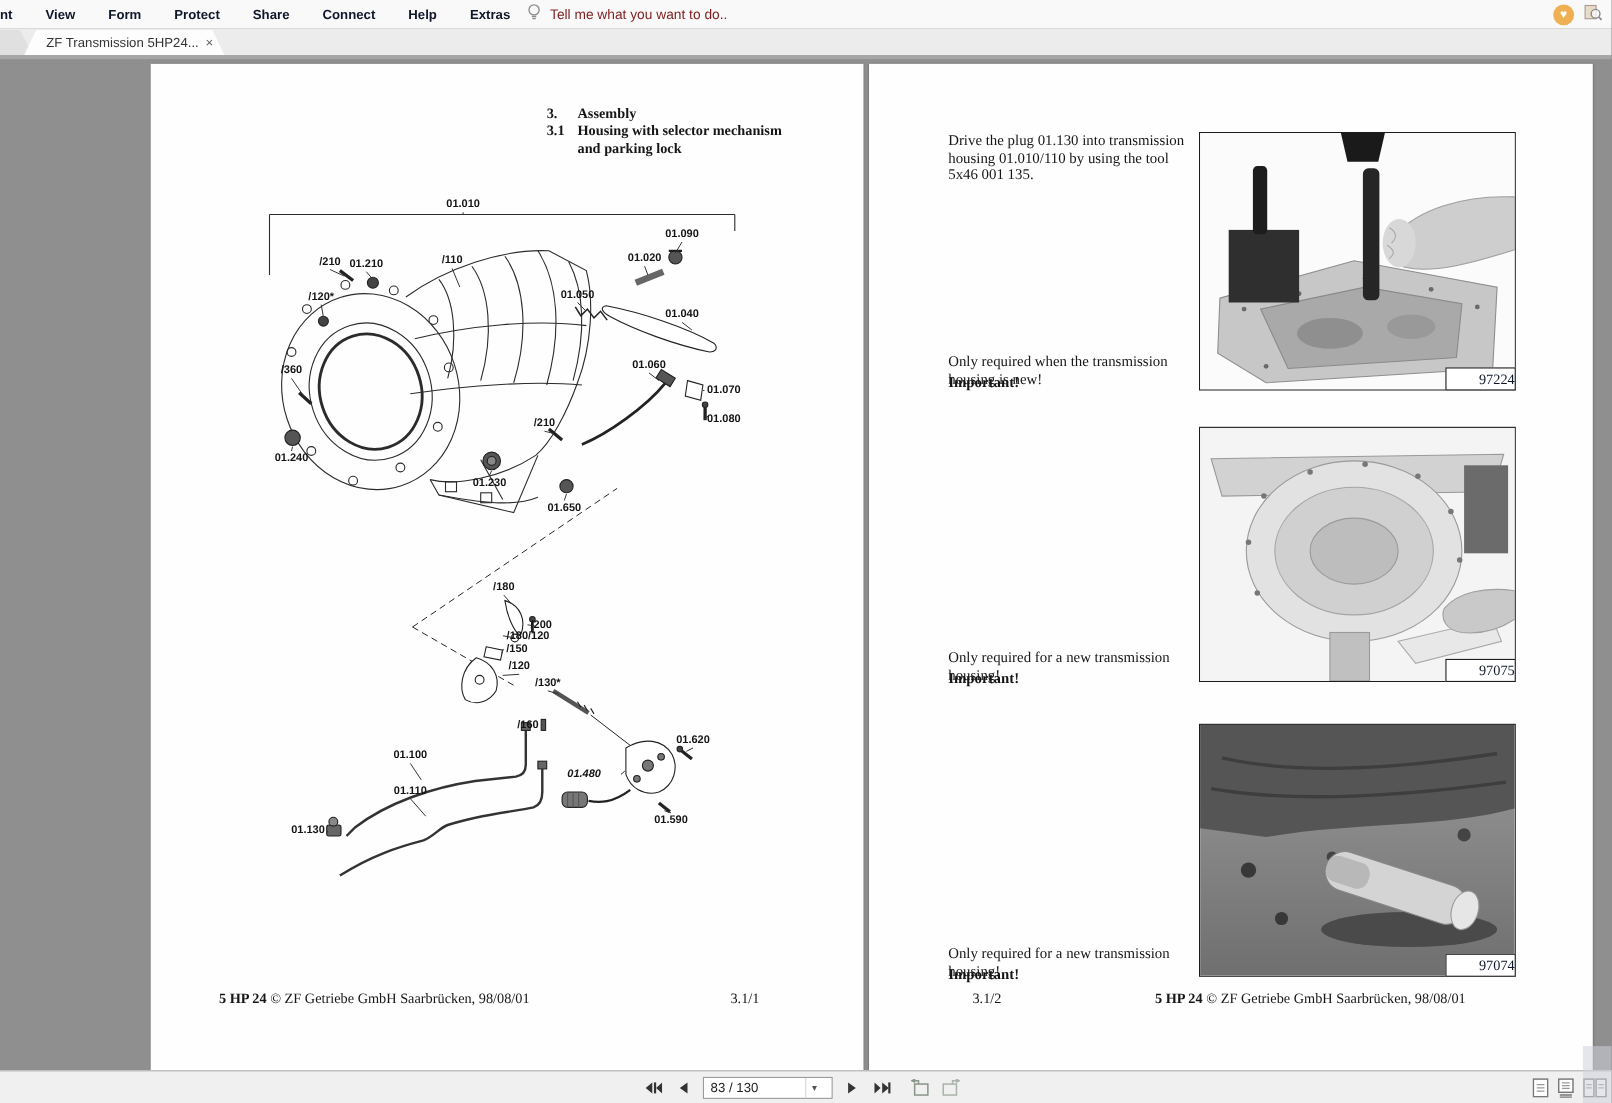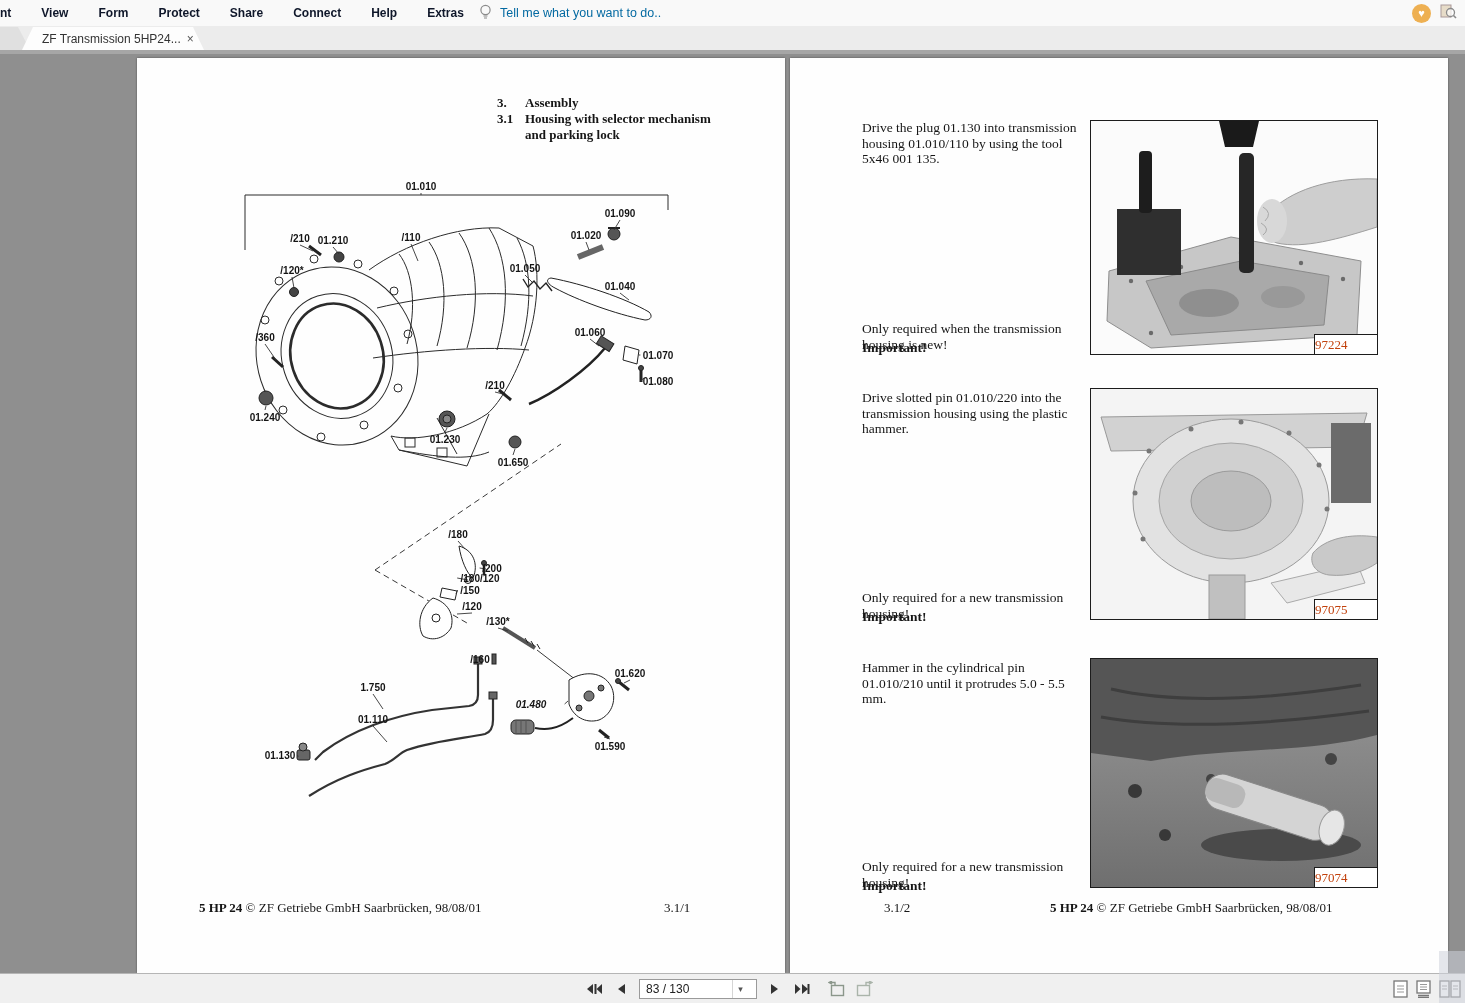--- a/index.html
+++ b/index.html
@@ -4,21 +4,21 @@
 <style>
   * { margin:0; padding:0; box-sizing:border-box; }
   html,body { width:1465px; height:1003px; overflow:hidden; background:#8f8f8f;
               font-family:"Liberation Sans", sans-serif; }
 
   
   .menubar { position:absolute; left:0; top:0; width:1465px; height:26px; background:#f9f9f9; }
   .menu-items { position:absolute; left:0; top:0; height:26px; display:flex; gap:30px; align-items:center; }
   .menu-item { font-size:12px; color:#0f172a; white-space:nowrap; cursor:default;font-weight:bold; }
   .tellme { position:absolute; left:478px; top:0; height:26px; display:flex; align-items:center; gap:7px; }
-  .tellme-text { font-size:12.5px; color:#0369a1; }
+  .tellme-text { font-size:12.5px; color:#7f1d1d; }
   .mb-right { position:absolute; right:8px; top:2px; display:flex; gap:8px; align-items:center; }
   .heart-badge { width:19px; height:19px; border-radius:50%; background:#eeb052; color:#fff;
                  font-size:11px; line-height:19px; text-align:center; }
 
   .tabbar { position:absolute; left:0; top:26px; width:1465px; height:24px; background:#ececec; }
   .tab-sliver { position:absolute; left:-16px; top:1px; width:46px; height:23px; background:#e0e0e0;
                 clip-path:polygon(12px 0, calc(100% - 12px) 0, 100% 100%, 0 100%); }
   .tab { position:absolute; left:22px; top:1px; width:182px; height:23px; background:#fdfdfd;
          clip-path:polygon(11px 0, calc(100% - 11px) 0, 100% 100%, 0 100%);
          display:flex; align-items:center; padding:0 20px; }
@@ -48,21 +48,21 @@
   .diagram { position:absolute; left:0; top:0; width:648px; height:915px; }
   .diagram svg.base, .diagram svg.leaders { position:absolute; left:0; top:0; }
   .dlabel { position:absolute; transform:translate(-50%,-50%); font:bold 10px "Liberation Sans", sans-serif;
             color:#141414; white-space:nowrap; }
 
   
   .photo { position:absolute; left:300px; width:288px; border:1px solid #1c1c1c; background:#fff; }
   .photo svg { display:block; }
   .photo-num { position:absolute; right:-1px; bottom:-1px; width:64px; height:21px; background:#fff;
                border:1px solid #1c1c1c; font-family:"Liberation Serif", serif; font-size:13px;
-               text-align:left; line-height:19px; color:#c2410c; }
+               text-align:right; line-height:19px; color:#0f172a; }
 
   
   .bottombar { position:absolute; left:0; top:973px; width:1465px; height:30px; background:#f0f0f0;
                border-top:1px solid #b5b5b5; }
   .nav-group { position:absolute; left:585px; top:5px; display:flex; align-items:center; gap:9px; }
   .nav-btn { width:18px; height:16px; display:flex; align-items:center; justify-content:center; cursor:default; }
   .page-box { width:118px; height:20px; background:#fff; border:1px solid #9a9a9a; display:flex; align-items:center; }
   .page-box input { border:0; outline:0; width:92px; height:18px; font-size:12px; padding-left:6px;
                     font-family:"Liberation Sans", sans-serif; color:#222; background:transparent; }
   .page-box .dd { width:16px; height:100%; display:flex; align-items:center; justify-content:center;
@@ -262,21 +262,21 @@
           <span class="dlabel" style="left: 128px; top: 359px;">01.240</span>
           <span class="dlabel" style="left: 308px; top: 381px;">01.230</span>
           <span class="dlabel" style="left: 376px; top: 404px;">01.650</span>
           <span class="dlabel" style="left: 321px; top: 476px;">/180</span>
           <span class="dlabel" style="left: 355px; top: 510px;">/200</span>
           <span class="dlabel" style="left: 343px; top: 520px;">/180/120</span>
           <span class="dlabel" style="left: 333px; top: 532px;">/150</span>
           <span class="dlabel" style="left: 335px; top: 548px;">/120</span>
           <span class="dlabel" style="left: 361px; top: 563px;">/130*</span>
           <span class="dlabel" style="left: 343px; top: 601px;">/160</span>
-          <span class="dlabel" style="left: 236px; top: 629px;">1.750</span>
+          <span class="dlabel" style="left: 236px; top: 629px;">01.100</span>
           <span class="dlabel" style="left: 236px; top: 661px;">01.110</span>
           <span class="dlabel" style="left: 143px; top: 697px;">01.130</span>
           <span class="dlabel" style="left: 394px; top: 646px; font-style: italic;">01.480</span>
           <span class="dlabel" style="left: 493px; top: 615px;">01.620</span>
           <span class="dlabel" style="left: 473px; top: 688px;">01.590</span>
         </div>
     </div>
 
     <div class="serif footer" style="left:62px;">
       <span class="doc-b">5 HP 24</span><span> © ZF Getriebe GmbH Saarbrücken, 98/08/01</span>
@@ -306,21 +306,20 @@
         <rect x="48" y="30" width="13" height="62" rx="4" fill="#1d1d1d"></rect>
         <rect x="148" y="32" width="15" height="120" rx="5" fill="#262626"></rect>
         <path d="M128,0 L168,0 L162,26 L134,26 Z" fill="#1a1a1a"></path>
         <path d="M286,58 C238,56 198,70 178,92 C170,104 172,118 186,122 C212,128 248,118 286,106 Z" fill="#cecece" stroke="#9e9e9e"></path>
         <ellipse cx="181" cy="100" rx="15" ry="22" fill="#d8d8d8"></ellipse>
         <path d="M172,86 q10,6 2,14 M170,102 q10,6 2,12" stroke="#a8a8a8" fill="none"></path>
       </svg>
       <div class="photo-num">97224</div>
     </div>
 
-    <div class="serif doc-p" style="left:72px; top:332px;">Drive slotted pin 01.010/220 into the transmission housing using the plastic hammer.</div>
     <div class="serif doc-p doc-b" style="left:72px; top:517px;">Important!</div>
     <div class="serif doc-p" style="left:72px; top:532px;">Only required for a new transmission housing!</div>
     <div class="photo" style="top:330px; height:232px;">
       <svg width="286" height="230" viewBox="0 0 286 230">
         <rect width="286" height="230" fill="#f4f4f4"></rect>
         <path d="M10,28 L276,24 L266,58 L20,62 Z" fill="#d2d2d2" stroke="#999"></path>
         <ellipse cx="140" cy="112" rx="98" ry="82" fill="#e2e2e2" stroke="#9a9a9a"></ellipse>
         <ellipse cx="140" cy="112" rx="72" ry="58" fill="#d0d0d0" stroke="#a5a5a5"></ellipse>
         <ellipse cx="140" cy="112" rx="40" ry="30" fill="#bdbdbd" stroke="#9a9a9a"></ellipse>
         <circle cx="58" cy="62" r="2.5" fill="#777"></circle>
@@ -332,21 +331,20 @@
         <circle cx="52" cy="150" r="2.5" fill="#777"></circle>
           <circle cx="44" cy="104" r="2.5" fill="#777"></circle>
         <rect x="240" y="34" width="40" height="80" fill="#6b6b6b"></rect>
         <rect x="118" y="186" width="36" height="44" fill="#c0c0c0" stroke="#9a9a9a"></rect>
         <path d="M180,194 L266,174 L274,194 L196,214 Z" fill="#e8e8e8" stroke="#aaa"></path>
         <path d="M286,148 C258,144 234,150 222,164 C218,174 224,184 238,186 C258,188 274,182 286,174 Z" fill="#c9c9c9" stroke="#a0a0a0"></path>
       </svg>
       <div class="photo-num">97075</div>
     </div>
 
-    <div class="serif doc-p" style="left:72px; top:602px;">Hammer in the cylindrical pin 01.010/210 until it protrudes 5.0 - 5.5 mm.</div>
     <div class="serif doc-p doc-b" style="left:72px; top:786px;">Important!</div>
     <div class="serif doc-p" style="left:72px; top:801px;">Only required for a new transmission housing!</div>
     <div class="photo" style="top:600px; height:230px;">
       <svg width="286" height="228" viewBox="0 0 286 228">
         <defs>
           <linearGradient id="p3g" x1="0" y1="0" x2="0" y2="1">
             <stop offset="0" stop-color="#9a9a9a"></stop>
               <stop offset="1" stop-color="#6f6f6f"></stop>
           </linearGradient>
         </defs>

